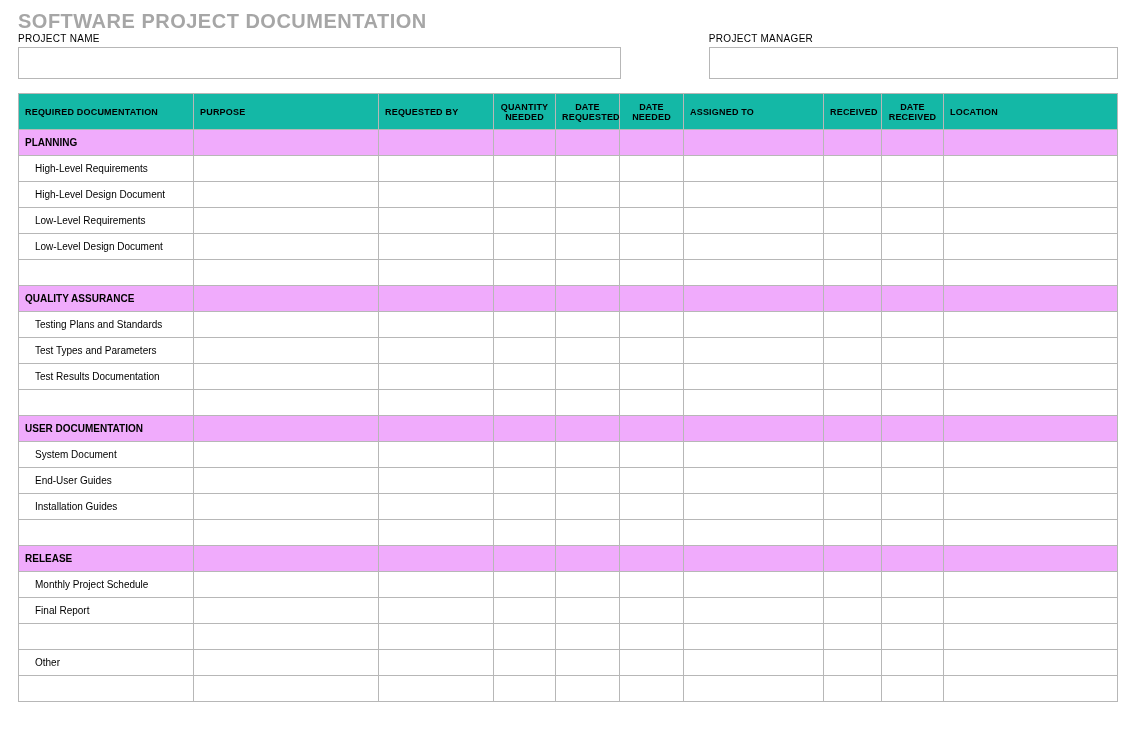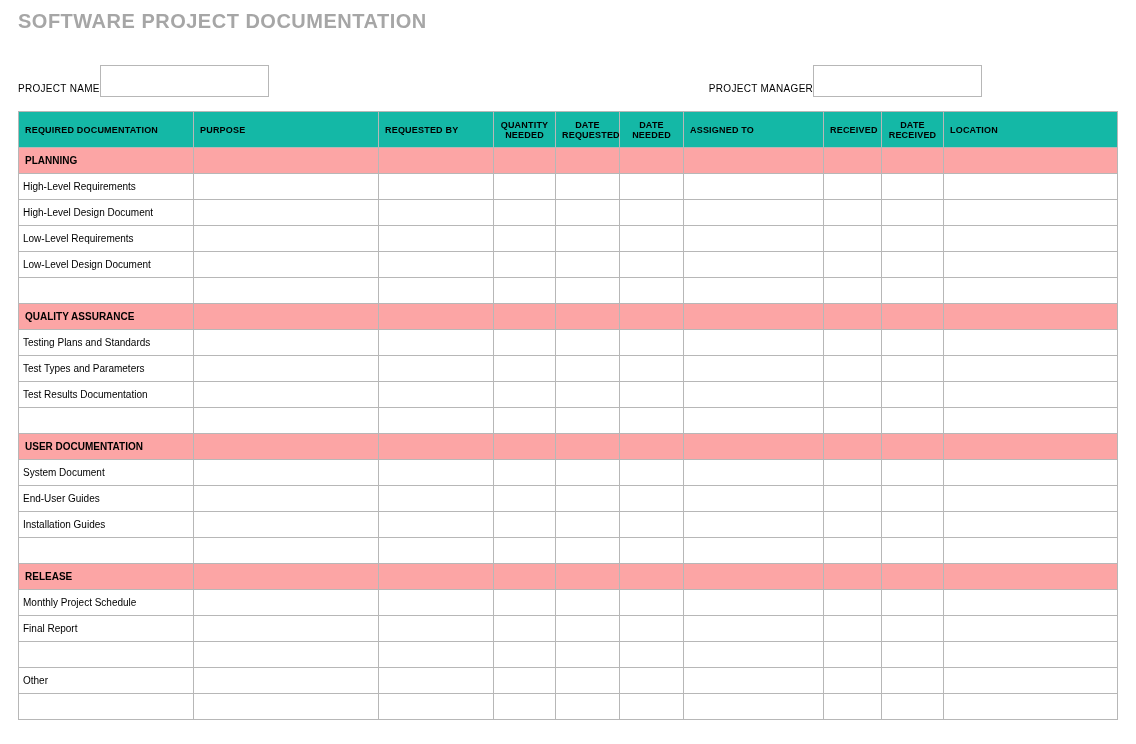--- a/index.html
+++ b/index.html
@@ -7,24 +7,24 @@
       font-family: "Century Gothic", Arial, sans-serif;
       background: #fff;
       padding: 10px 18px 30px 18px;
       width: 1136px;
     }
     .title {
       font-size: 20px;
       font-weight: bold;
       letter-spacing: 0.5px;
       color: #a6a6a6;
-      margin-bottom: 32px;
+      margin-bottom: 0;
     }
     .meta-row { display: flex; gap: 68px; margin-bottom: 14px; }
-    .meta-field { display: flex; flex-direction: row; align-items: flex-end; }
+    .meta-field { display: flex; flex-direction: column; }
     .meta-field.project-name { width: 604px; }
     .meta-field.project-manager { width: 430px; padding-left: 20px; }
     .meta-label {
       font-size: 10px;
       letter-spacing: 0.3px;
       color: #000;
       margin-bottom: 3px;
     }
     .meta-input {
       height: 32px;
@@ -49,25 +49,25 @@
     }
     thead th {
       background: #14b8a6;
       font-weight: bold;
       font-size: 9px;
       letter-spacing: 0.2px;
       height: 36px;
     }
     thead th.center { text-align: center; }
     tr.section td {
-      background: #fca5a5;
+      background: #f0abfc;
       font-weight: bold;
       font-size: 10px;
     }
-    tr.data td:first-child { padding-left: 4px; }
+    tr.data td:first-child { padding-left: 16px; }
     col.col-doc { width: 175px; }
     col.col-purpose { width: 185px; }
     col.col-reqby { width: 115px; }
     col.col-qty { width: 62px; }
     col.col-dreq { width: 64px; }
     col.col-dneed { width: 64px; }
     col.col-assign { width: 140px; }
     col.col-recv { width: 58px; }
     col.col-drecv { width: 62px; }
     col.col-loc { width: auto; }

